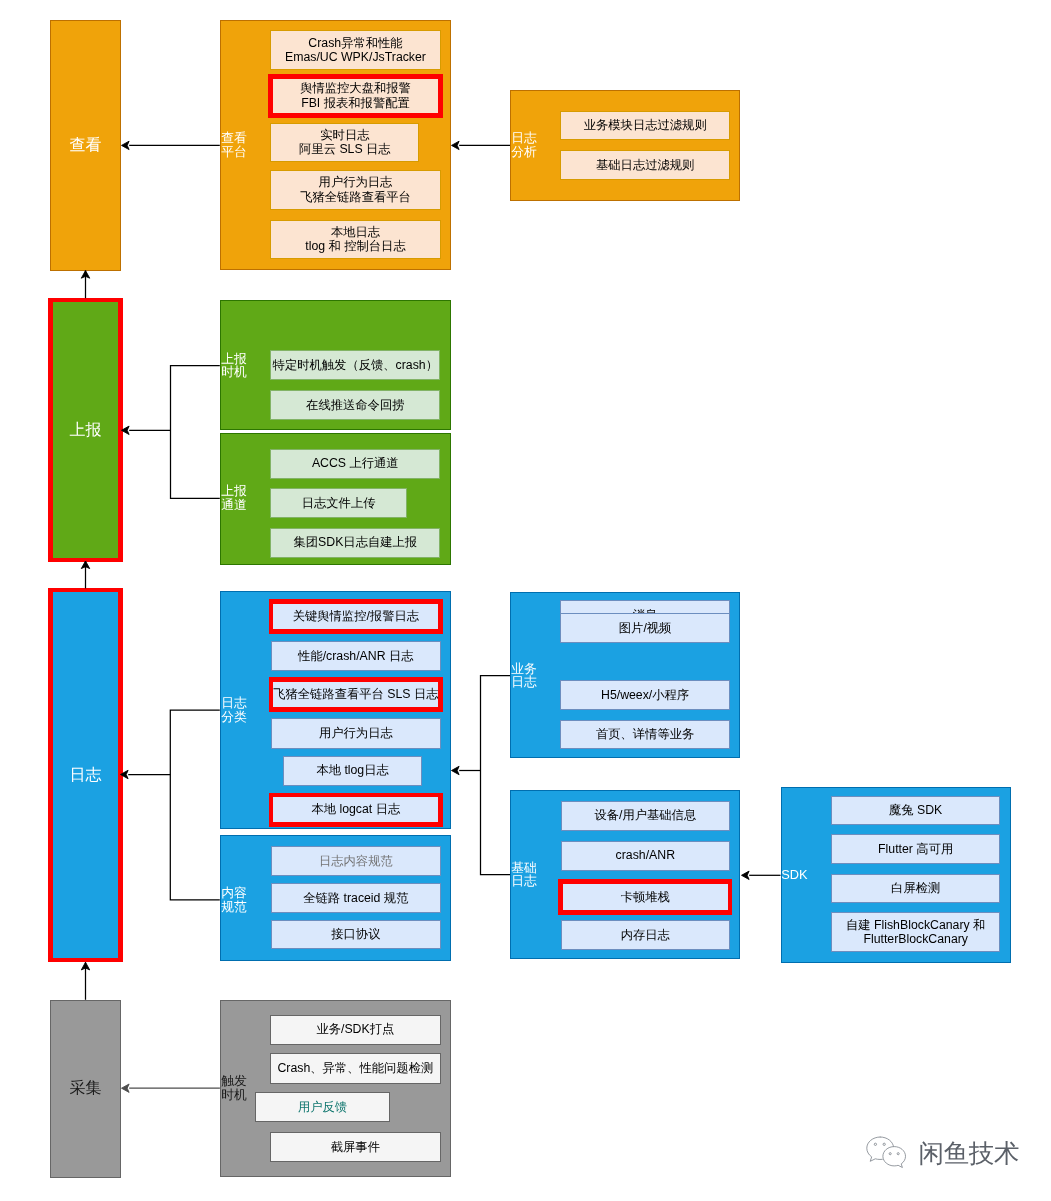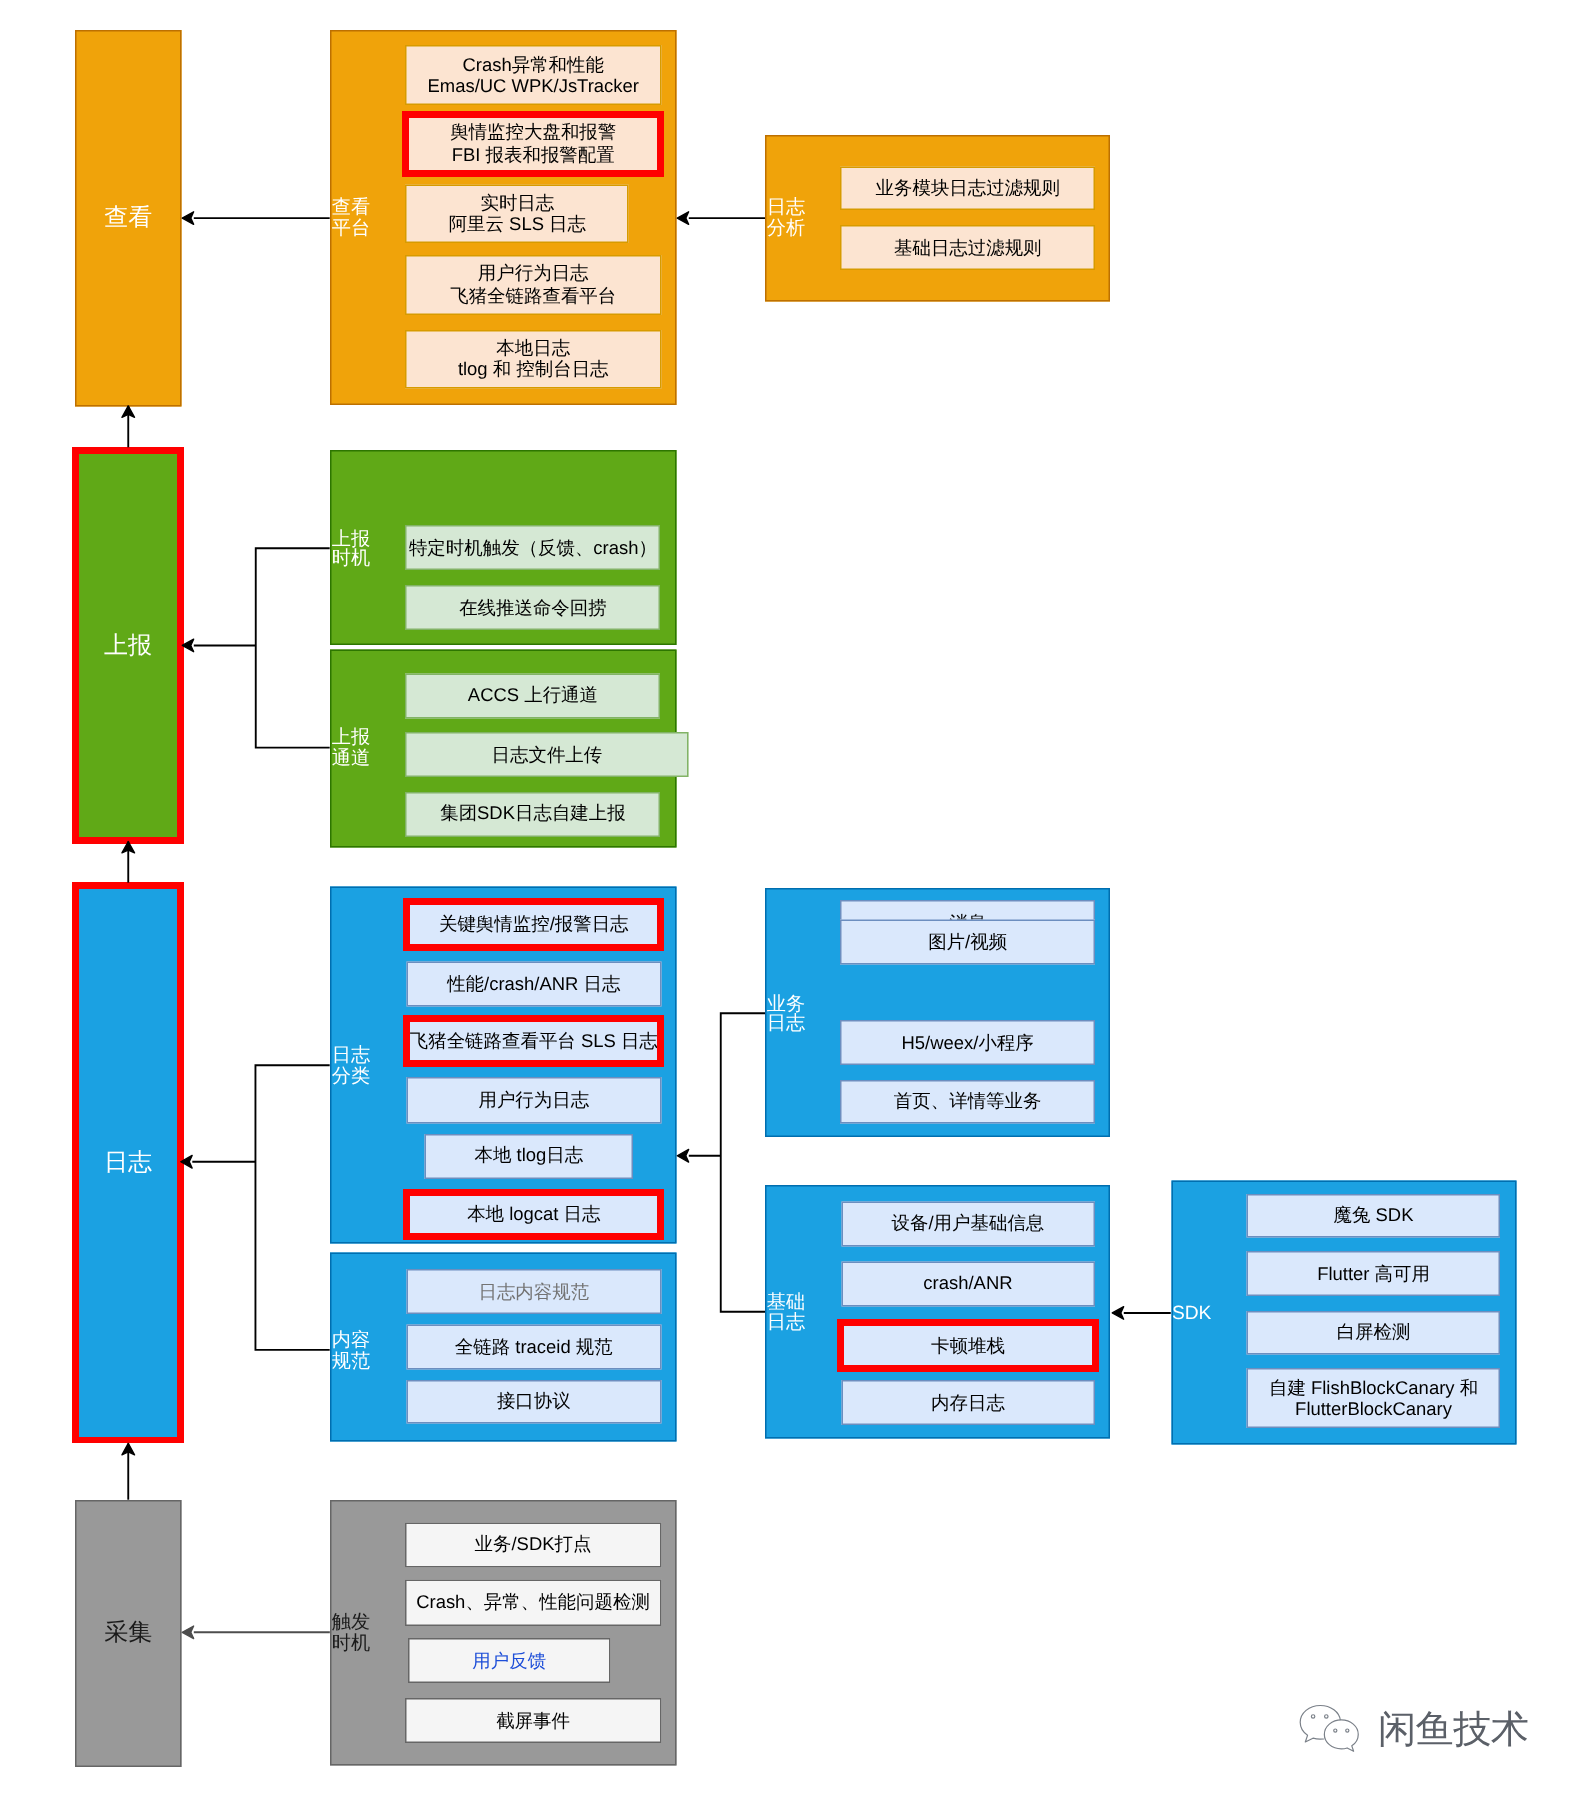--- a/index.html
+++ b/index.html
@@ -57,21 +57,21 @@
     <div class="item" style="left: 560.2px; top: 150.2px; width: 170px; height: 29.7px; background: rgb(252, 228, 209); border: 1px solid rgb(215, 155, 0); color: rgb(0, 0, 0);">基础日志过滤规则</div>
     <div class="group" style="left: 219.8px; top: 300px; width: 231.2px; height: 130px; background: rgb(96, 169, 23); border: 1px solid rgb(45, 118, 0);"></div>
     <div class="sidelabel" style="left: 221.2px; top: 365.5px; color: rgb(255, 255, 255);">上报
 时机</div>
     <div class="item" style="left: 270.1px; top: 350.1px; width: 170.4px; height: 30px; background: rgb(213, 232, 212); border: 1px solid rgb(130, 179, 102); color: rgb(0, 0, 0);">特定时机触发（反馈、crash）</div>
     <div class="item" style="left: 270.1px; top: 390px; width: 170.4px; height: 30px; background: rgb(213, 232, 212); border: 1px solid rgb(130, 179, 102); color: rgb(0, 0, 0);">在线推送命令回捞</div>
     <div class="group" style="left: 219.8px; top: 433.4px; width: 231.2px; height: 131.2px; background: rgb(96, 169, 23); border: 1px solid rgb(45, 118, 0);"></div>
     <div class="sidelabel" style="left: 221.2px; top: 498.4px; color: rgb(255, 255, 255);">上报
 通道</div>
     <div class="item" style="left: 270.1px; top: 448.5px; width: 170.4px; height: 30px; background: rgb(213, 232, 212); border: 1px solid rgb(130, 179, 102); color: rgb(0, 0, 0);">ACCS 上行通道</div>
-    <div class="item" style="left: 270.1px; top: 488.3px; width: 189px; height: 30px; background: rgb(213, 232, 212); border: 1px solid rgb(130, 179, 102); color: rgb(0, 0, 0);">日志文件上传</div>
+    <div class="item" style="left: 270.1px; top: 488.3px; width: 137px; height: 30px; background: rgb(213, 232, 212); border: 1px solid rgb(130, 179, 102); color: rgb(0, 0, 0);">日志文件上传</div>
     <div class="item" style="left: 270.1px; top: 527.5px; width: 170.4px; height: 30px; background: rgb(213, 232, 212); border: 1px solid rgb(130, 179, 102); color: rgb(0, 0, 0);">集团SDK日志自建上报</div>
     <div class="group" style="left: 219.8px; top: 591px; width: 231.2px; height: 238.4px; background: rgb(27, 161, 226); border: 1px solid rgb(0, 110, 175);"></div>
     <div class="sidelabel" style="left: 221.2px; top: 710.2px; color: rgb(255, 255, 255);">日志
 分类</div>
     <div class="item" style="left: 271.1px; top: 601.2px; width: 169.5px; height: 30.3px; background: rgb(218, 232, 252); border: 1px solid rgb(108, 142, 191); color: rgb(0, 0, 0);">关键舆情监控/报警日志</div>
     <div class="item" style="left: 271.1px; top: 641px; width: 169.5px; height: 30.3px; background: rgb(218, 232, 252); border: 1px solid rgb(108, 142, 191); color: rgb(0, 0, 0);">性能/crash/ANR 日志</div>
     <div class="item" style="left: 271.1px; top: 679.2px; width: 169.5px; height: 30px; background: rgb(218, 232, 252); border: 1px solid rgb(108, 142, 191); color: rgb(0, 0, 0);">飞猪全链路查看平台 SLS 日志</div>
     <div class="item" style="left: 271.1px; top: 718.3px; width: 169.5px; height: 30.3px; background: rgb(218, 232, 252); border: 1px solid rgb(108, 142, 191); color: rgb(0, 0, 0);">用户行为日志</div>
     <div class="item" style="left: 271.1px; top: 755.5px; width: 139px; height: 30.3px; background: rgb(218, 232, 252); border: 1px solid rgb(108, 142, 191); color: rgb(0, 0, 0); margin-left: 12px;">本地 tlog日志</div>
     <div class="item" style="left: 271.1px; top: 795px; width: 169.5px; height: 29.5px; background: rgb(218, 232, 252); border: 1px solid rgb(108, 142, 191); color: rgb(0, 0, 0);">本地 logcat 日志</div>
@@ -100,21 +100,21 @@
     <div class="item" style="left: 831.2px; top: 795.8px; width: 169px; height: 28.9px; background: rgb(218, 232, 252); border: 1px solid rgb(108, 142, 191); color: rgb(0, 0, 0);">魔兔 SDK</div>
     <div class="item" style="left: 831.2px; top: 834.2px; width: 169px; height: 29.5px; background: rgb(218, 232, 252); border: 1px solid rgb(108, 142, 191); color: rgb(0, 0, 0);">Flutter 高可用</div>
     <div class="item" style="left: 831.2px; top: 873.5px; width: 169px; height: 29.5px; background: rgb(218, 232, 252); border: 1px solid rgb(108, 142, 191); color: rgb(0, 0, 0);">白屏检测</div>
     <div class="item" style="left: 831.2px; top: 912.4px; width: 169px; height: 39.8px; background: rgb(218, 232, 252); border: 1px solid rgb(108, 142, 191); color: rgb(0, 0, 0);">自建 FlishBlockCanary 和
 FlutterBlockCanary</div>
     <div class="group" style="left: 219.9px; top: 999.7px; width: 231.3px; height: 177.8px; background: rgb(153, 153, 153); border: 1px solid rgb(102, 102, 102);"></div>
     <div class="sidelabel" style="left: 221.2px; top: 1088.2px; color: rgb(26, 26, 26);">触发
 时机</div>
     <div class="item" style="left: 270.1px; top: 1014.5px; width: 170.5px; height: 30px; background: rgb(245, 245, 245); border: 1px solid rgb(102, 102, 102); color: rgb(0, 0, 0);">业务/SDK打点</div>
     <div class="item" style="left: 270.1px; top: 1053.2px; width: 170.5px; height: 30.4px; background: rgb(245, 245, 245); border: 1px solid rgb(102, 102, 102); color: rgb(0, 0, 0);">Crash、异常、性能问题检测</div>
-    <div class="item" style="left: 272px; top: 1092.3px; width: 135px; height: 30.1px; background: rgb(245, 245, 245); border: 1px solid rgb(102, 102, 102); color: #1d4ed8;">用户反馈</div>
+    <div class="item" style="left: 255px; top: 1092.3px; width: 135px; height: 30.1px; background: rgb(245, 245, 245); border: 1px solid rgb(102, 102, 102); color: #0f766e;">用户反馈</div>
     <div class="item" style="left: 270.1px; top: 1132px; width: 170.5px; height: 30.4px; background: rgb(245, 245, 245); border: 1px solid rgb(102, 102, 102); color: rgb(0, 0, 0);">截屏事件</div>
   </div>
 
 <svg id="wires" viewBox="0 0 1051 1201">
     <rect x="50.3" y="300.2" width="70.2" height="260" fill="none" stroke="#FF0000" stroke-width="4.4" shape-rendering="crispEdges"></rect>
     <rect x="50.5" y="590.3" width="69.8" height="369.7" fill="none" stroke="#FF0000" stroke-width="4.4" shape-rendering="crispEdges"></rect>
     <rect x="270.4" y="76.4" width="170.2" height="39.4" fill="none" stroke="#FF0000" stroke-width="4.7" shape-rendering="crispEdges"></rect>
     <rect x="271.1" y="601.2" width="169.5" height="30.3" fill="none" stroke="#FF0000" stroke-width="4.7" shape-rendering="crispEdges"></rect>
     <rect x="271.1" y="679.2" width="169.5" height="30" fill="none" stroke="#FF0000" stroke-width="4.7" shape-rendering="crispEdges"></rect>
     <rect x="271.1" y="795" width="169.5" height="29.5" fill="none" stroke="#FF0000" stroke-width="4.7" shape-rendering="crispEdges"></rect>

